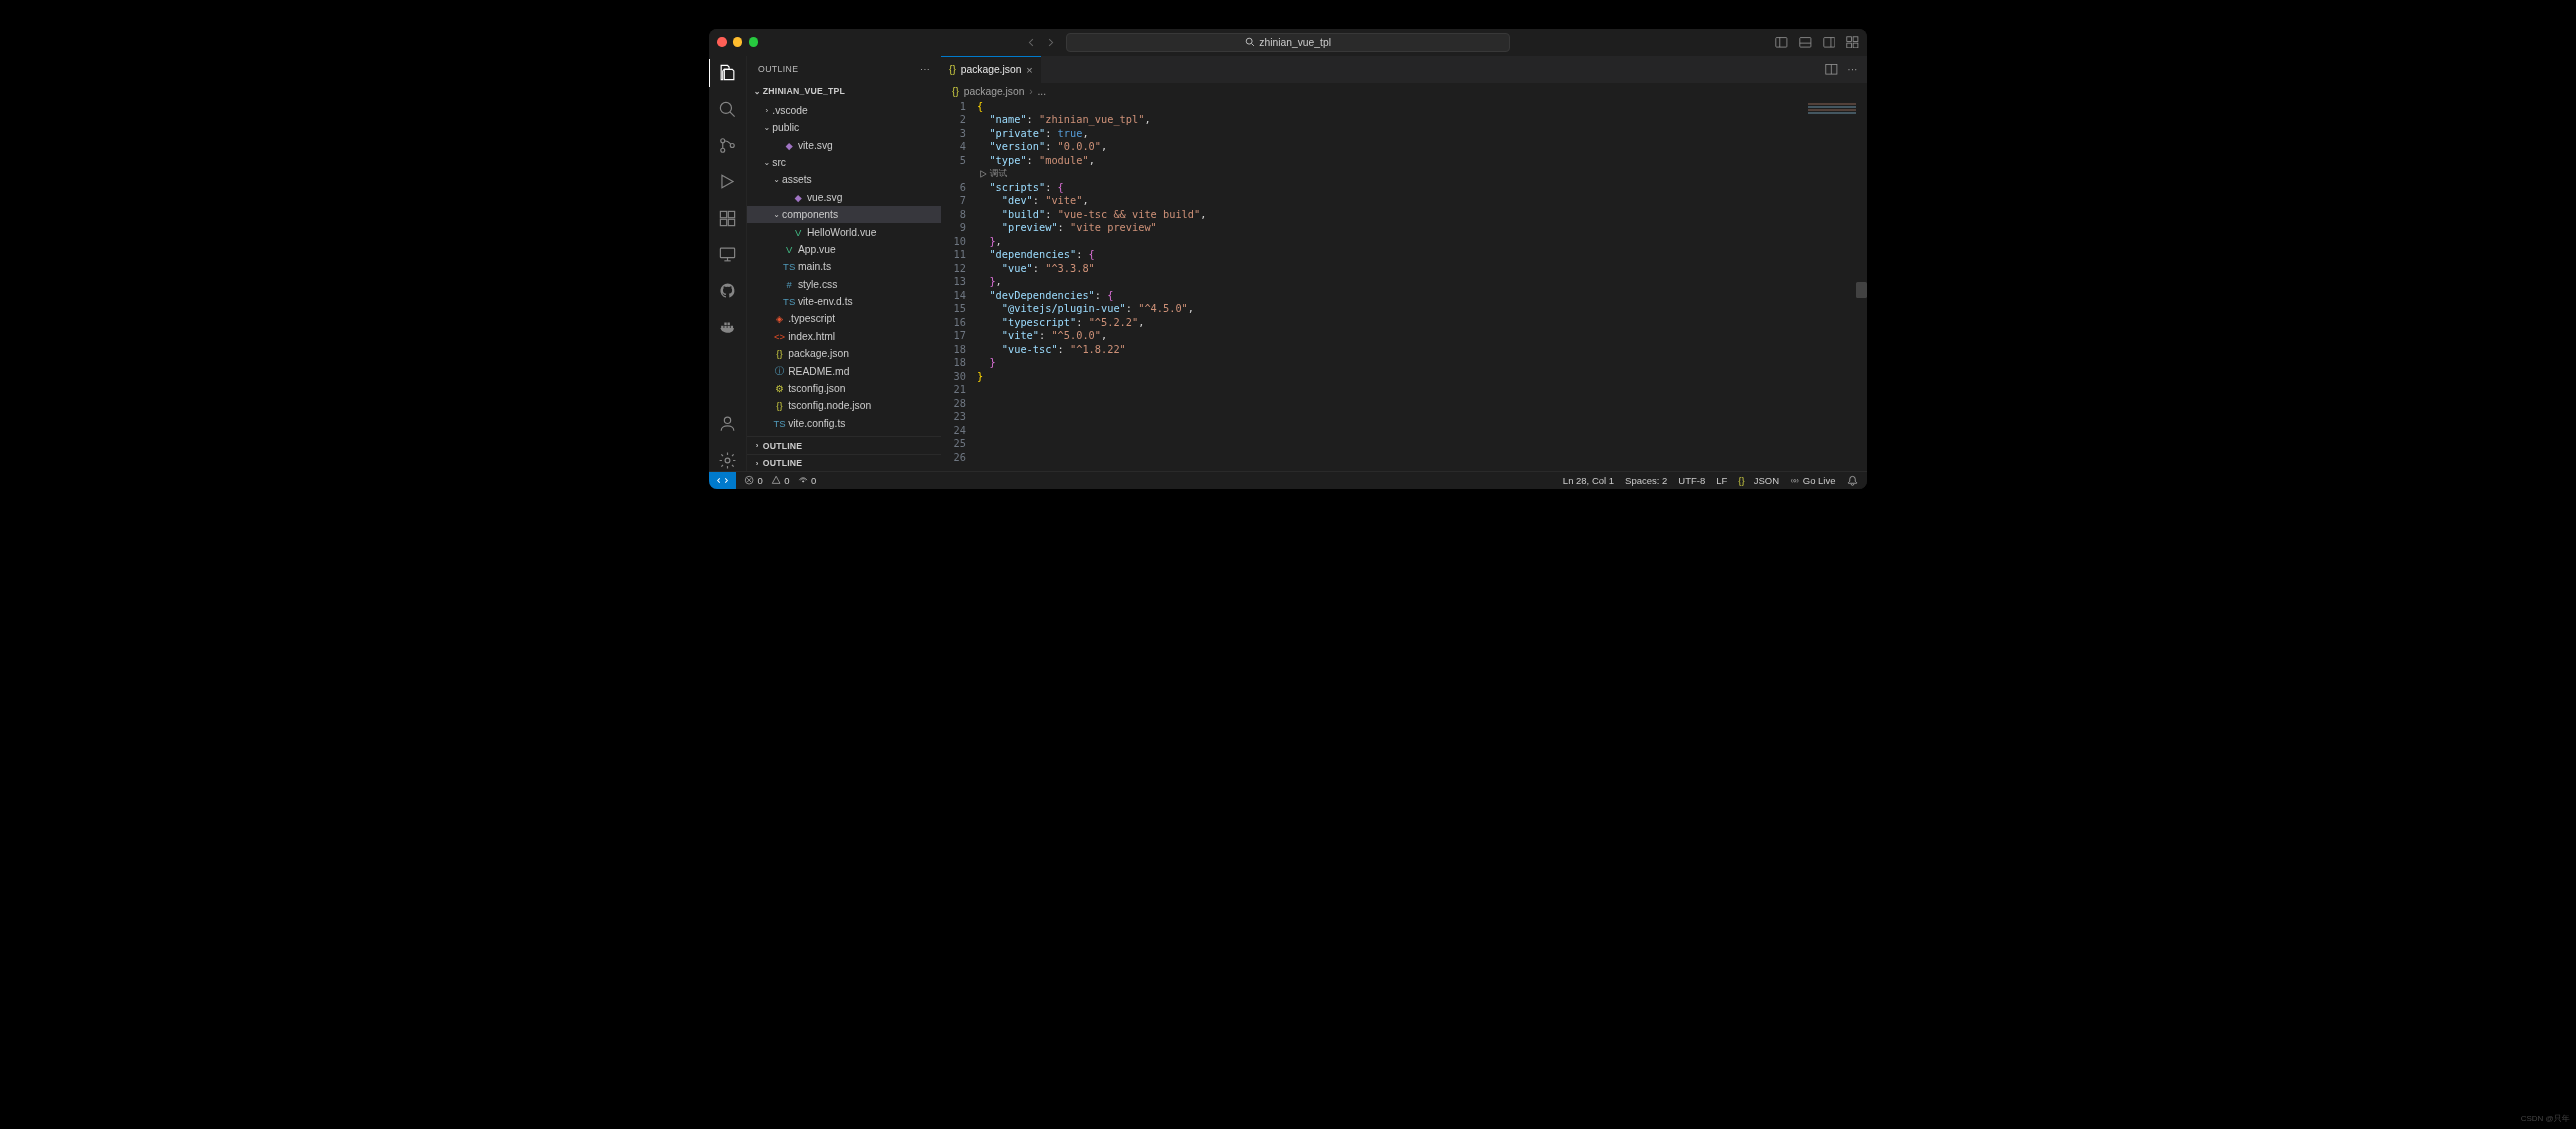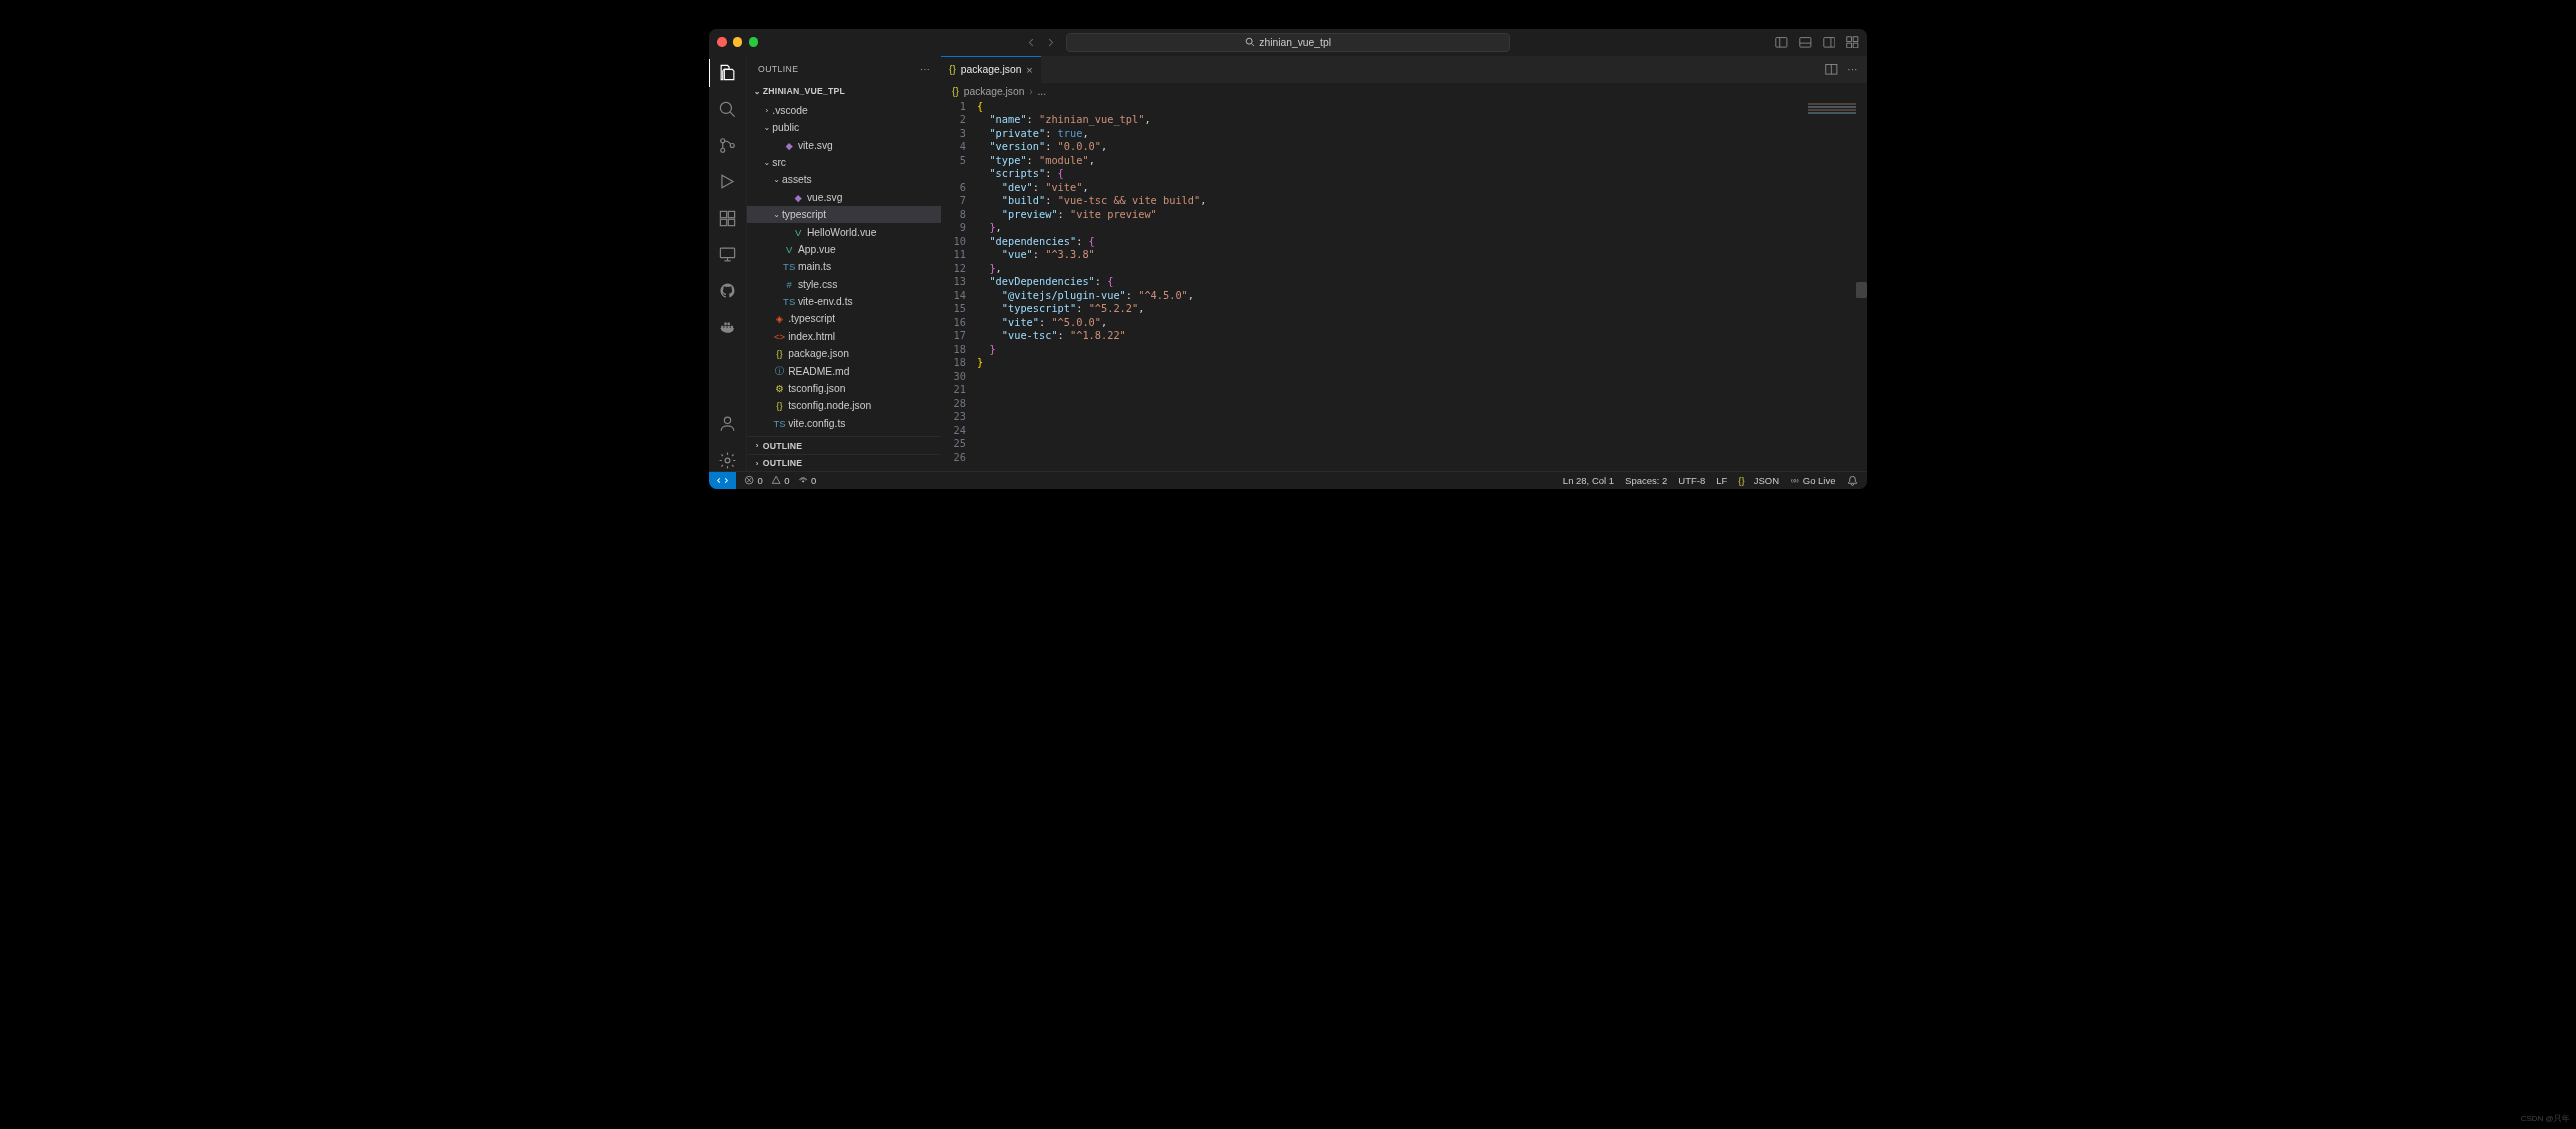--- a/index.html
+++ b/index.html
@@ -233,21 +233,21 @@
             <span class="chev">⌄</span>
             <span>assets</span>
           </div>
           <div class="sb-row" style="padding-left: 33px;">
             <span class="chev"></span>
             <span class="ficon i-svg">◆</span>
             <span>vue.svg</span>
           </div>
           <div class="sb-row selected" style="padding-left: 24px;">
             <span class="chev">⌄</span>
-            <span>typescript</span>
+            <span>components</span>
           </div>
           <div class="sb-row" style="padding-left: 33px;">
             <span class="chev"></span>
             <span class="ficon i-vue">V</span>
             <span>HelloWorld.vue</span>
           </div>
           <div class="sb-row" style="padding-left: 24px;">
             <span class="chev"></span>
             <span class="ficon i-vue">V</span>
             <span>App.vue</span>
@@ -367,20 +367,23 @@
             <div class="ln">24</div>
             <div class="ln">25</div>
             <div class="ln">26</div>
           </div>
         <div class="code" id="code">
           <div class="line"><span class="s-brace">{</span></div>
             <div class="line">  <span class="s-key">"name"</span><span class="s-punc">: </span><span class="s-str">"zhinian_vue_tpl"</span><span class="s-punc">,</span></div>
             <div class="line">  <span class="s-key">"private"</span><span class="s-punc">: </span><span class="s-bool">true</span><span class="s-punc">,</span></div>
             <div class="line">  <span class="s-key">"version"</span><span class="s-punc">: </span><span class="s-str">"0.0.0"</span><span class="s-punc">,</span></div>
             <div class="line">  <span class="s-key">"type"</span><span class="s-punc">: </span><span class="s-str">"module"</span><span class="s-punc">,</span></div>
+            <div class="debug-lens"><svg width="8" height="8" viewBox="0 0 10 10" fill="none" stroke="#888">
+                <path d="M2 1l7 4-7 4z"></path>
+              </svg> 调试</div>
             <div class="line">  <span class="s-key">"scripts"</span><span class="s-punc">: </span><span class="s-brace2">{</span></div>
             <div class="line">    <span class="s-key">"dev"</span><span class="s-punc">: </span><span class="s-str">"vite"</span><span class="s-punc">,</span></div>
             <div class="line">    <span class="s-key">"build"</span><span class="s-punc">: </span><span class="s-str">"vue-tsc &amp;&amp; vite build"</span><span class="s-punc">,</span></div>
             <div class="line">    <span class="s-key">"preview"</span><span class="s-punc">: </span><span class="s-str">"vite preview"</span></div>
             <div class="line">  <span class="s-brace2">}</span><span class="s-punc">,</span></div>
             <div class="line">  <span class="s-key">"dependencies"</span><span class="s-punc">: </span><span class="s-brace2">{</span></div>
             <div class="line">    <span class="s-key">"vue"</span><span class="s-punc">: </span><span class="s-str">"^3.3.8"</span></div>
             <div class="line">  <span class="s-brace2">}</span><span class="s-punc">,</span></div>
             <div class="line">  <span class="s-key">"devDependencies"</span><span class="s-punc">: </span><span class="s-brace2">{</span></div>
             <div class="line">    <span class="s-key">"@vitejs/plugin-vue"</span><span class="s-punc">: </span><span class="s-str">"^4.5.0"</span><span class="s-punc">,</span></div>

